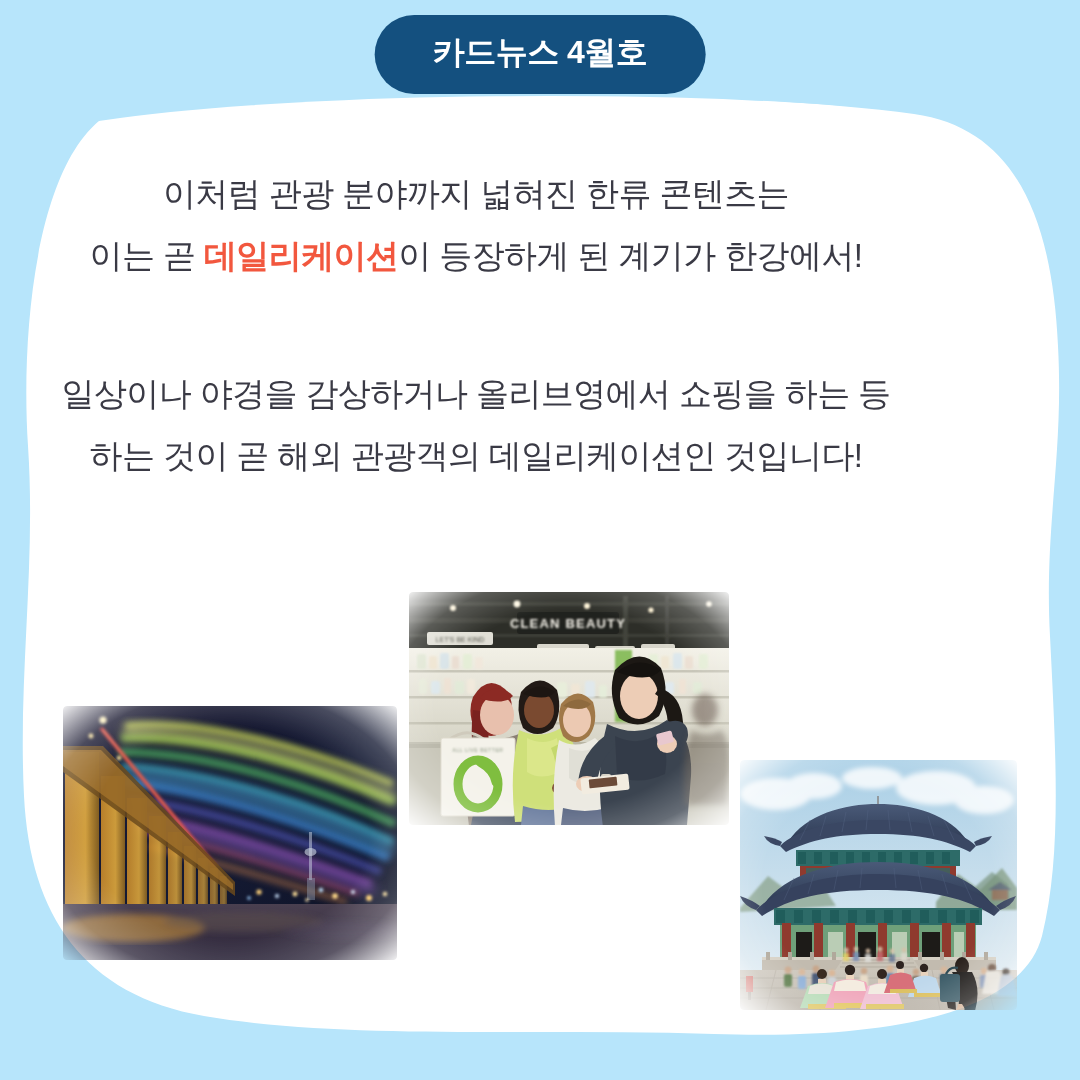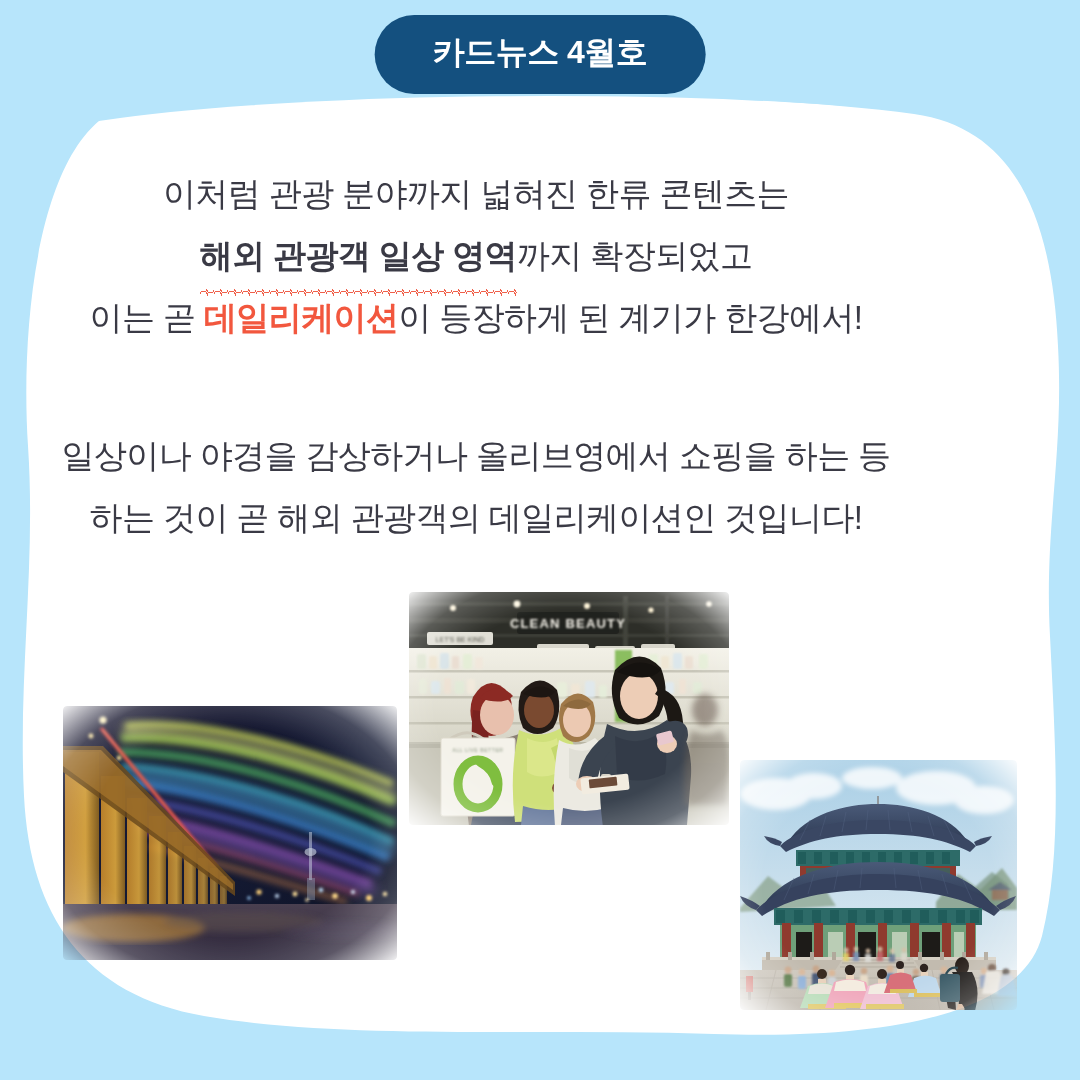--- a/index.html
+++ b/index.html
@@ -111,23 +111,20 @@
 
 <div id="card-blob"></div>
 
 <div id="header-badge">카드뉴스 4월호</div>
 
 <div id="body-copy">
 
   <div class="para">
     <div class="line">
       <span>이처럼 관광 분야까지 넓혀진 한류 콘텐츠는</span>
-    </div>
-    <div class="line">
-      <span class="wavy">해외 관광객  일상 영역</span><span>까지 확장되었고</span>
     </div>
     <div class="line">
       <span>이는 곧 </span><span class="accent">데일리케이션</span><span>이 등장하게 된 계기가 한강에서!</span>
     </div>
   </div>
 
   <div class="para-gap"></div>
 
   <div class="para">
     <div class="line">

